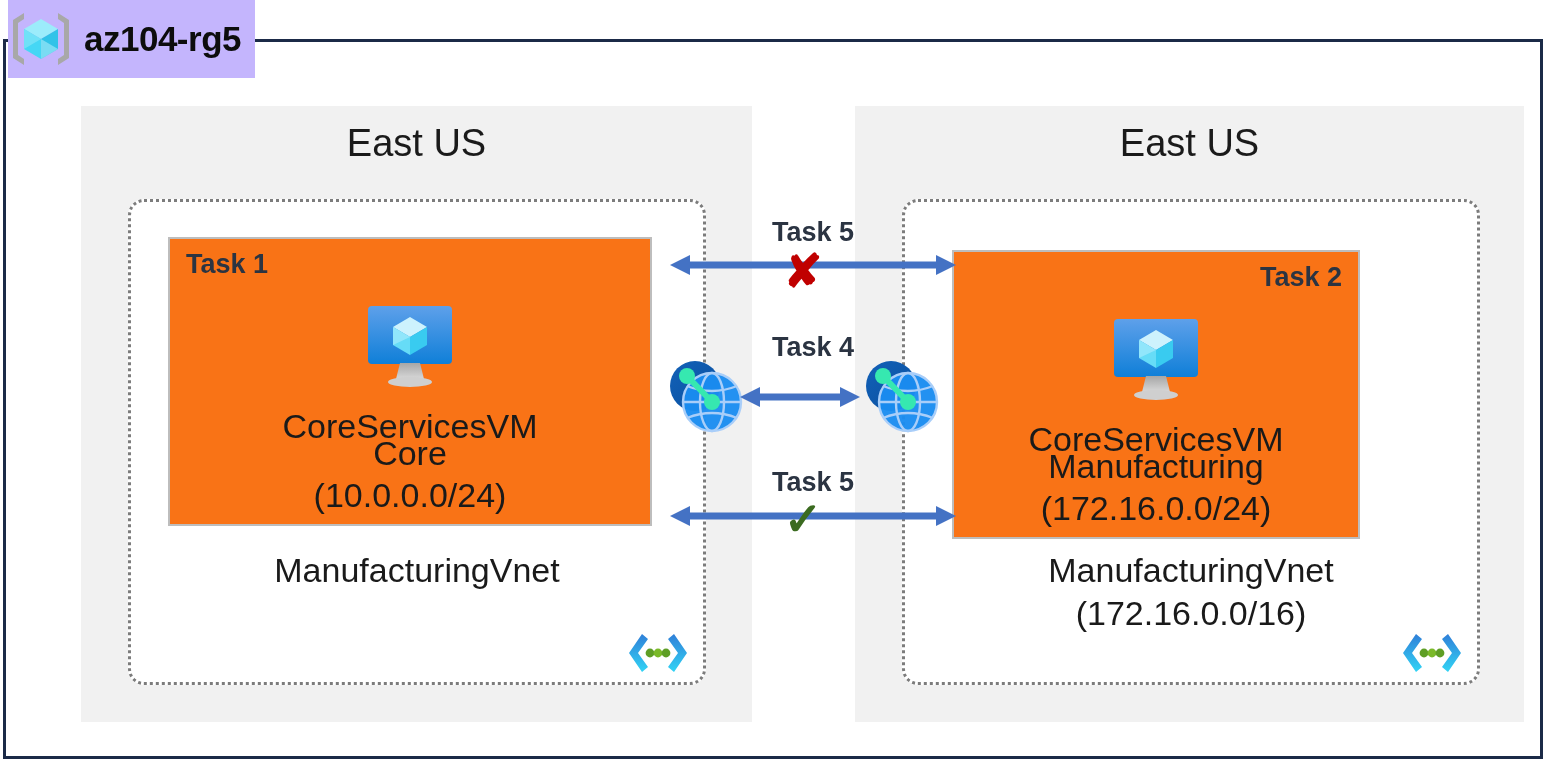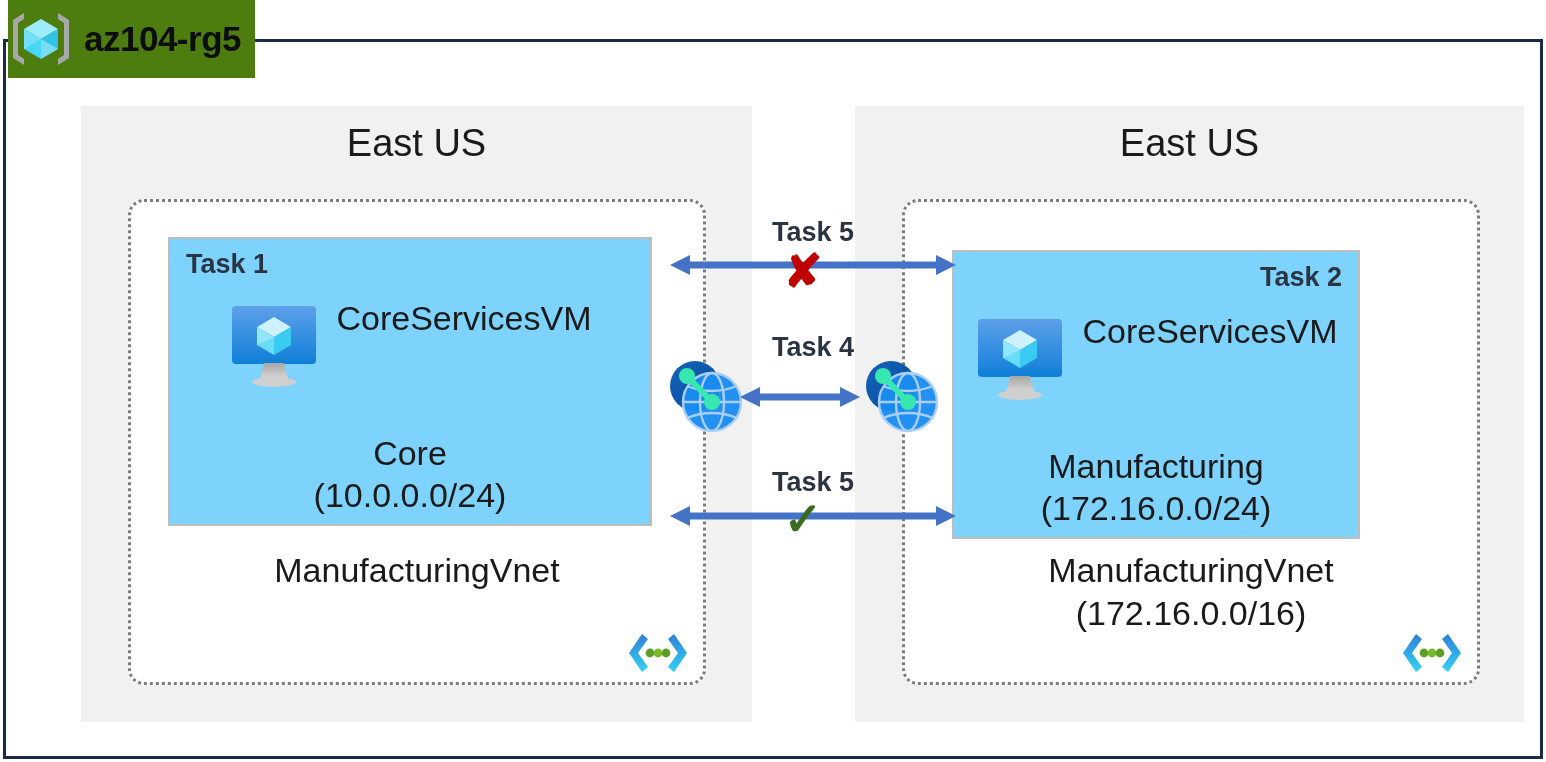--- a/index.html
+++ b/index.html
@@ -26,21 +26,21 @@
     box-sizing: border-box;
   }
   #rg-header {
     position: absolute;
     left: 8px;
     top: 0px;
     height: 78px;
     display: flex;
     align-items: center;
     gap: 10px;
-    background: #4d7c0f;
+    background: #c4b5fd;
     padding-right: 14px;
     z-index: 5;
   }
   #rg-icon {
     width: 66px;
     height: 62px;
     flex: 0 0 auto;
     display: block;
   }
   #rg-title {
@@ -80,21 +80,21 @@
     border-radius: 16px;
     box-sizing: border-box;
     background: #ffffff;
   }
   #vnet-left  { left: 128px; top: 199px; width: 578px; height: 486px; }
   #vnet-right { left: 902px; top: 199px; width: 578px; height: 486px; }
 
   
   .subnet {
     position: absolute;
-    background: #7dd3fc;
+    background: #f97316;
     border: 2px solid #bdbdbd;
     box-sizing: border-box;
   }
   #subnet-left  { left: 168px; top: 237px; width: 484px; height: 289px; }
   #subnet-right { left: 952px; top: 250px; width: 408px; height: 289px; }
 
   .task-tag {
     position: absolute;
     top: 10px;
     font-size: 27px;
@@ -104,22 +104,24 @@
   }
   .task-tag.left-align  { left: 16px; }
   .task-tag.right-align { right: 16px; }
 
   .vm-row {
     position: absolute;
     top: 60px;
     left: 0;
     width: 100%;
     display: flex;
+    align-items: center;
     justify-content: center;
     gap: 16px;
+    flex-direction: column;
   }
   .vm-icon { width: 92px; height: 92px; display: block; flex: 0 0 auto; }
   .vm-name {
     font-size: 34px;
     color: #1a1a1a;
     white-space: nowrap;
   }
 
   .subnet-name {
     position: absolute;

